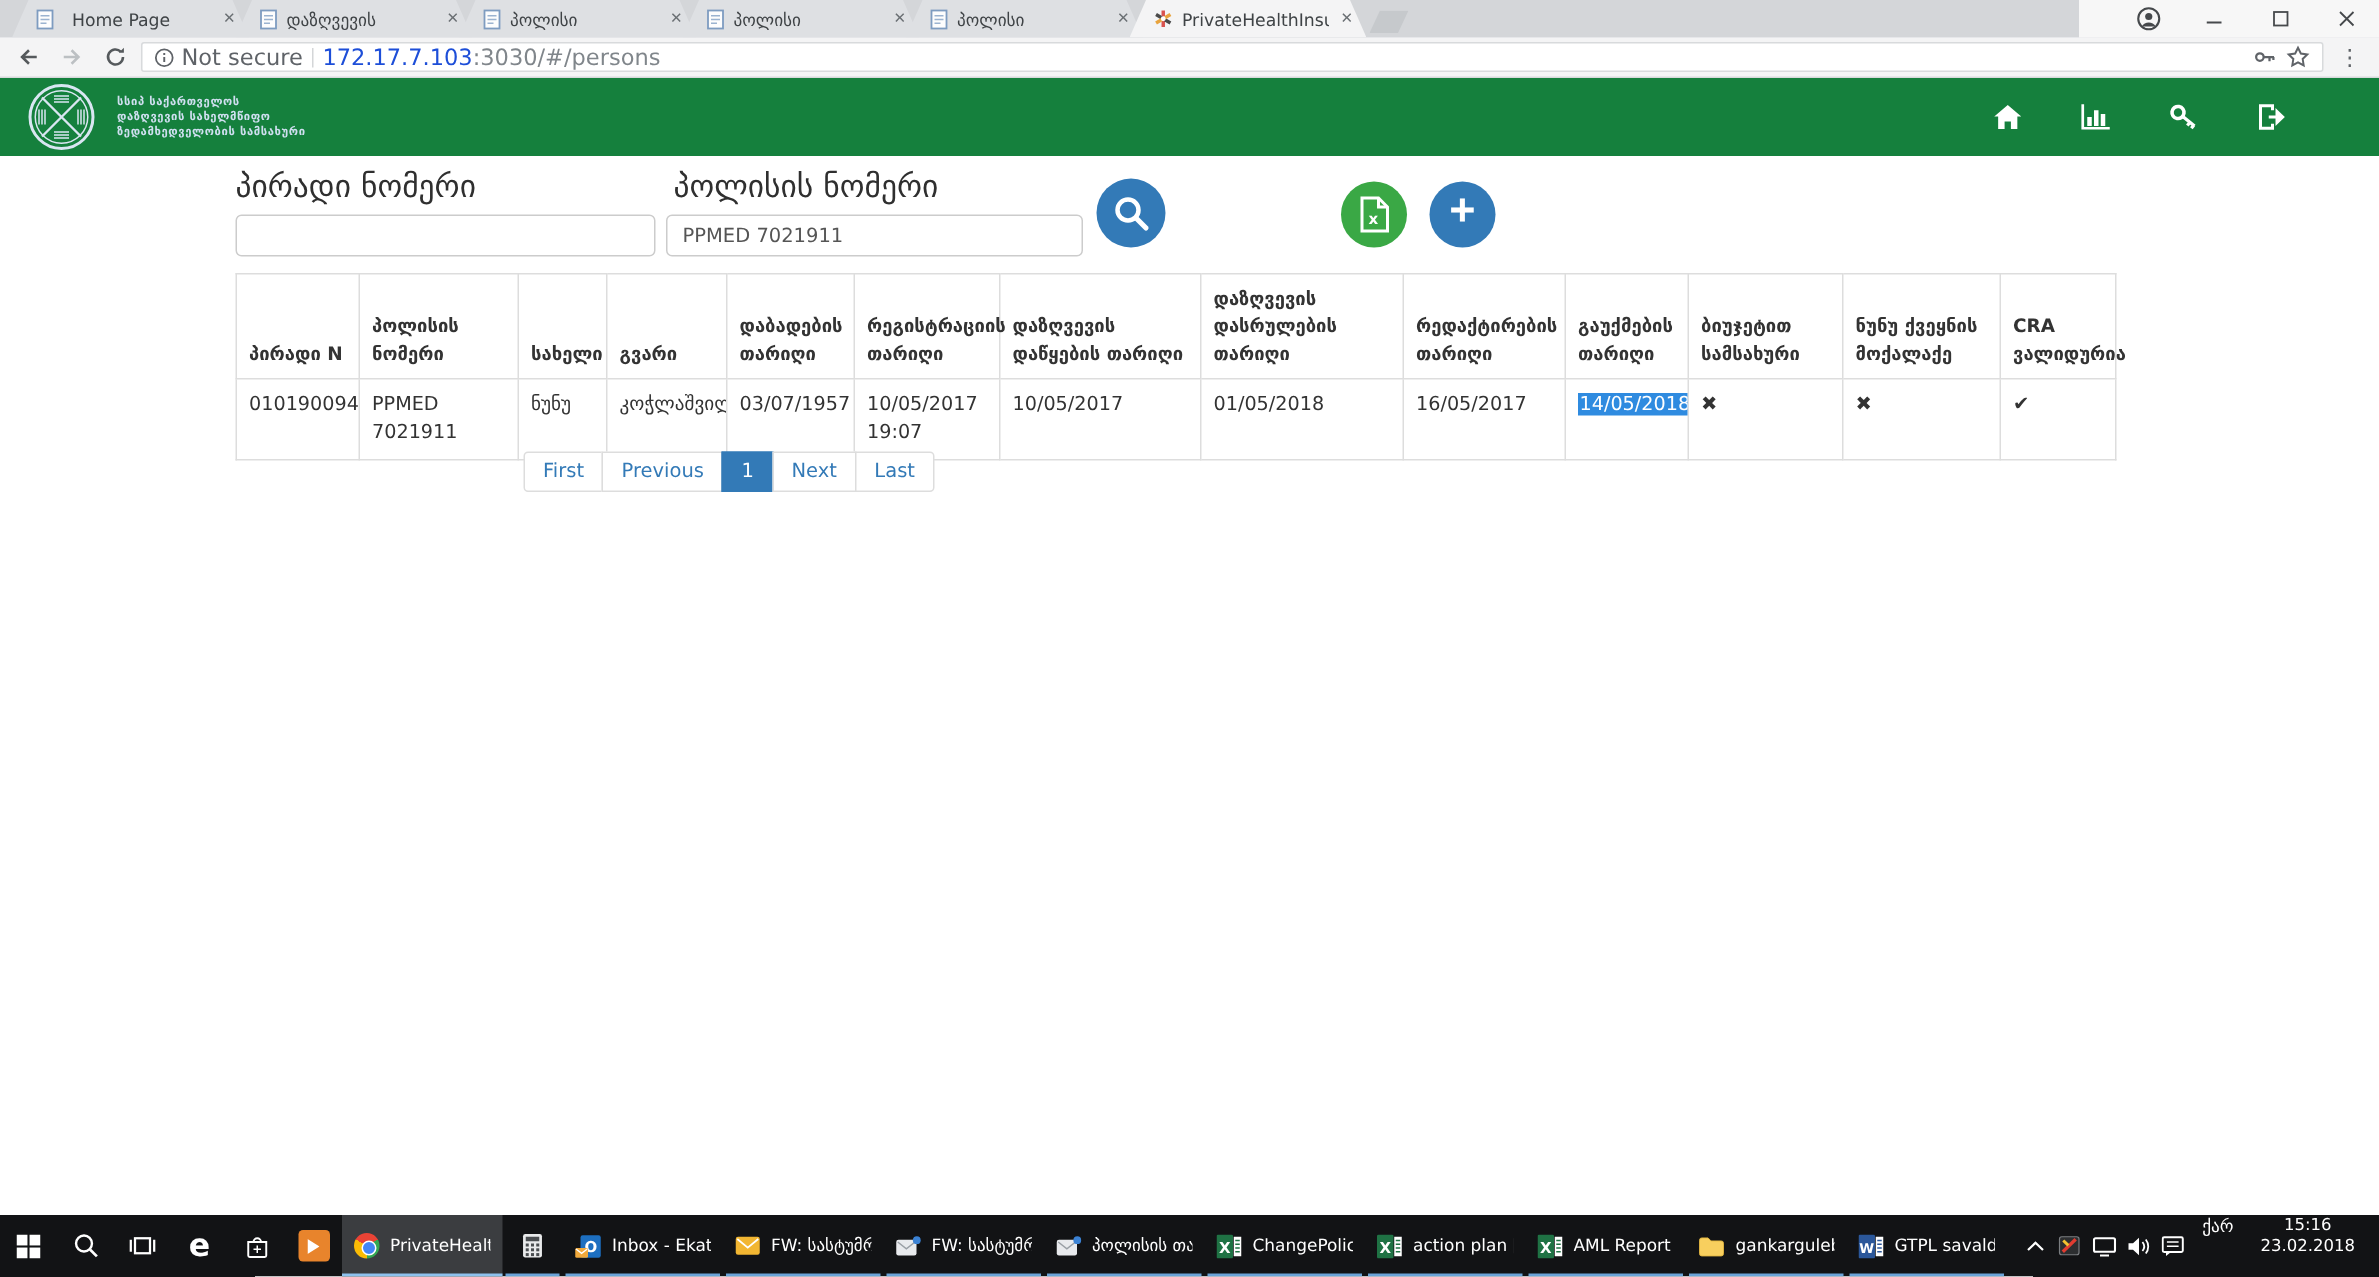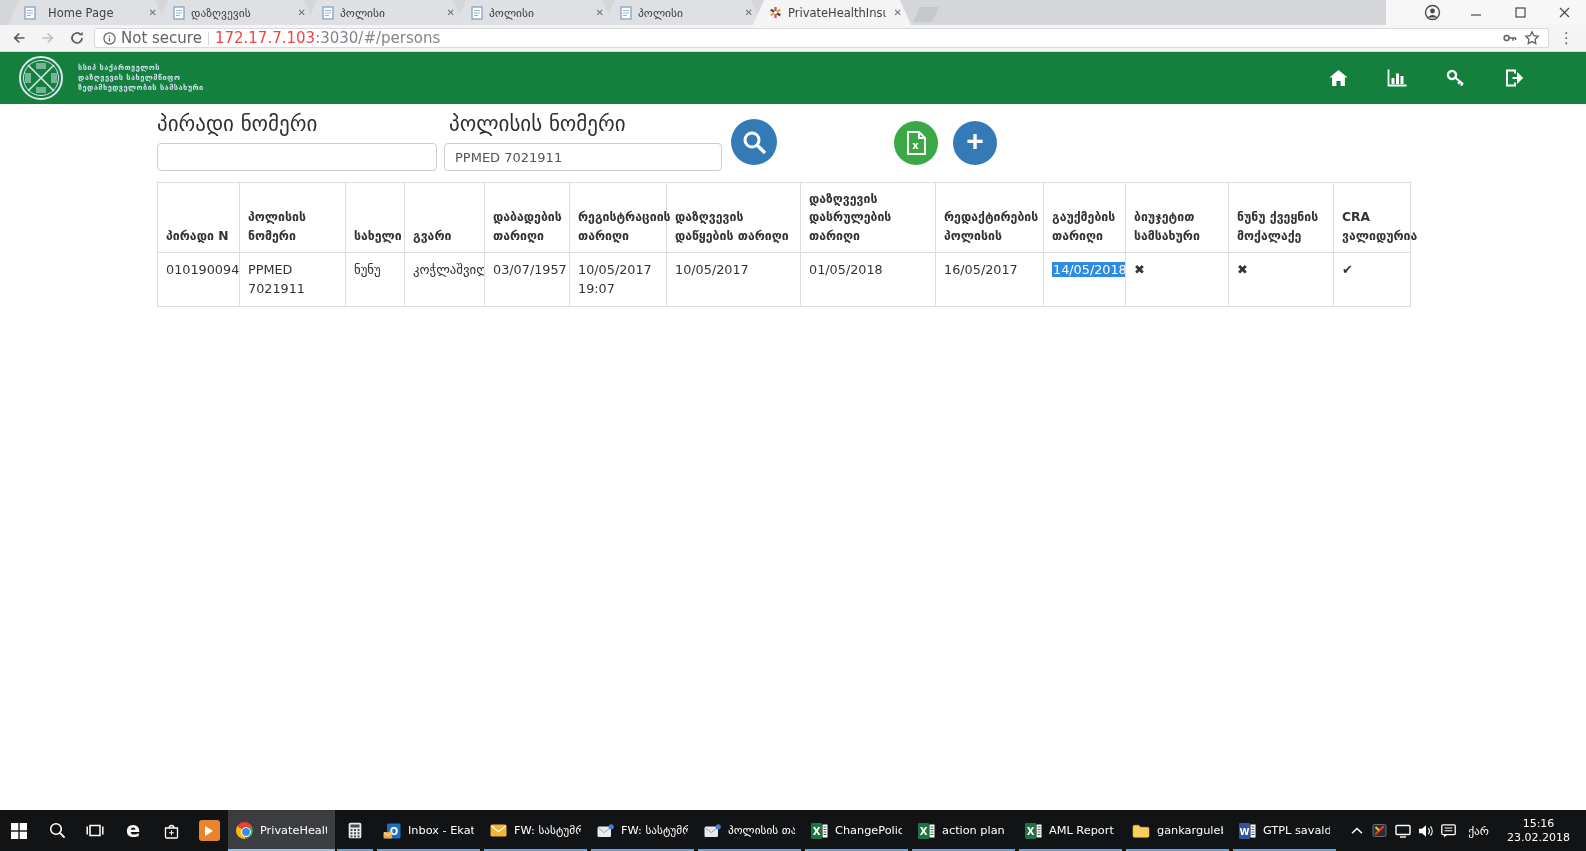--- a/index.html
+++ b/index.html
@@ -21,21 +21,21 @@
                  display:flex; align-items:center; justify-content:flex-end; z-index:6; }
   .wc-btn { width:44px; height:25px; display:flex; align-items:center; justify-content:center; color:#46494c; }
 
   
   .toolbar { height:27px; background:#f4f4f5; border-bottom:1px solid #d7d9db; display:flex; align-items:center; padding:0 7px; gap:5px; }
   .tb-btn { width:24px; height:24px; display:flex; align-items:center; justify-content:center; }
   .urlbar { flex:1; height:20px; background:#fff; border:1px solid #d8dadc; border-radius:2px;
             display:flex; align-items:center; padding:0 8px; font-size:15px; color:#202124; gap:6px; }
   .secure-chip { display:flex; align-items:center; gap:5px; color:#5f6368; }
   .url-sep { width:1px; height:13px; background:#d4d6d8; }
-  .url-host { color:#ef4444; }
+  .url-host { color:#1d4ed8; }
   .url-path { color:#80868b; }
   .urlbar .spacer { flex:1; }
   .menu-dots { font-size:15px; color:#5f6368; padding:0 5px; }
 
   
   .appheader { height:52px; background:#15803d; display:flex; align-items:center; padding:0 18px; }
   .logo-wrap { width:46px; height:46px; margin-right:14px; }
   .org-text { font-size:7.5px; font-weight:bold; line-height:10px; color:#cfdff0; letter-spacing:.4px; }
   .nav-icons { margin-left:auto; display:flex; align-items:center; gap:37px; padding-right:42px; }
   .nav-ic { width:22px; height:22px; display:flex; align-items:center; justify-content:center; }
@@ -79,21 +79,21 @@
   .app-btn.noLabel { width:40px; justify-content:center; }
   .app-btn.active { background:#3b3d40; }
   .app-btn::after { content:""; position:absolute; left:2px; right:2px; bottom:0; height:2px; background:#6aa3d8; }
   .app-btn.active::after { background:#8ec2ee; left:0; right:0; }
   .app-label { color:#fff; font-size:11.3px; white-space:nowrap; overflow:hidden; flex:1; }
   .app-ic { flex:none; display:flex; align-items:center; }
   .chrome-ball { width:17px; height:17px; border-radius:50%; position:relative;
     background:conic-gradient(from -60deg, #ea4335 0 120deg, #34a853 120deg 240deg, #fbbc05 240deg 360deg); }
   .chrome-ball::after { content:""; position:absolute; left:4.5px; top:4.5px; width:8px; height:8px;
     background:#4286f5; border:1.5px solid #fff; border-radius:50%; }
-  .tray { margin-left:auto; display:flex; align-items:center; padding-right:6px; }
+  .tray { margin-left:auto; display:flex; align-items:flex-start; padding-right:6px; }
   .tray-ic { width:23px; display:flex; align-items:center; justify-content:center; height:41px; }
   .tray-lang { color:#fff; font-size:11.5px; padding:0 8px; }
   .clock { color:#fff; font-size:11px; line-height:14px; text-align:center; padding:0 10px; }
 </style>
 </head>
 <body>
 
 <div class="tabstrip">
   <div id="tabs" style="display:flex;align-items:flex-end;">
       <div class="tab">
@@ -317,21 +317,21 @@
       <thead>
         <tr>
           <th>პირადი N</th>
           <th>პოლისის ნომერი</th>
           <th>სახელი</th>
           <th>გვარი</th>
           <th>დაბადების თარიღი</th>
           <th>რეგისტრაციის თარიღი</th>
           <th>დაზღვევის დაწყების თარიღი</th>
           <th>დაზღვევის დასრულების თარიღი</th>
-          <th>რედაქტირების პოლისის</th>
+          <th>რედაქტირების თარიღი</th>
           <th>გაუქმების თარიღი</th>
           <th>ბიუჯეტით სამსახური</th>
           <th>ნუნუ ქვეყნის მოქალაქე</th>
           <th>CRA ვალიდურია</th>
         </tr>
       </thead>
       <tbody>
         <tr>
           <td>01019009451</td>
           <td>PPMED 7021911</td>
@@ -343,20 +343,27 @@
           <td>01/05/2018</td>
           <td>16/05/2017</td>
           <td><span class="sel">14/05/2018</span></td>
           <td class="mark">✖</td>
           <td class="mark">✖</td>
           <td class="mark">✔</td>
         </tr>
       </tbody>
     </table>
 
+  <div class="pagination">
+    <span class="page-item">First</span>
+    <span class="page-item">Previous</span>
+    <span class="page-item active">1</span>
+    <span class="page-item">Next</span>
+    <span class="page-item">Last</span>
+  </div>
 </div>
 
 <div class="taskbar">
   <div class="sys-btn">
     <svg width="16" height="16">
         <rect width="7.3" height="7.3" fill="#fff"></rect>
         <rect x="8.7" width="7.3" height="7.3" fill="#fff"></rect>
         <rect y="8.7" width="7.3" height="7.3" fill="#fff"></rect>
         <rect x="8.7" y="8.7" width="7.3" height="7.3" fill="#fff"></rect>
       </svg>

